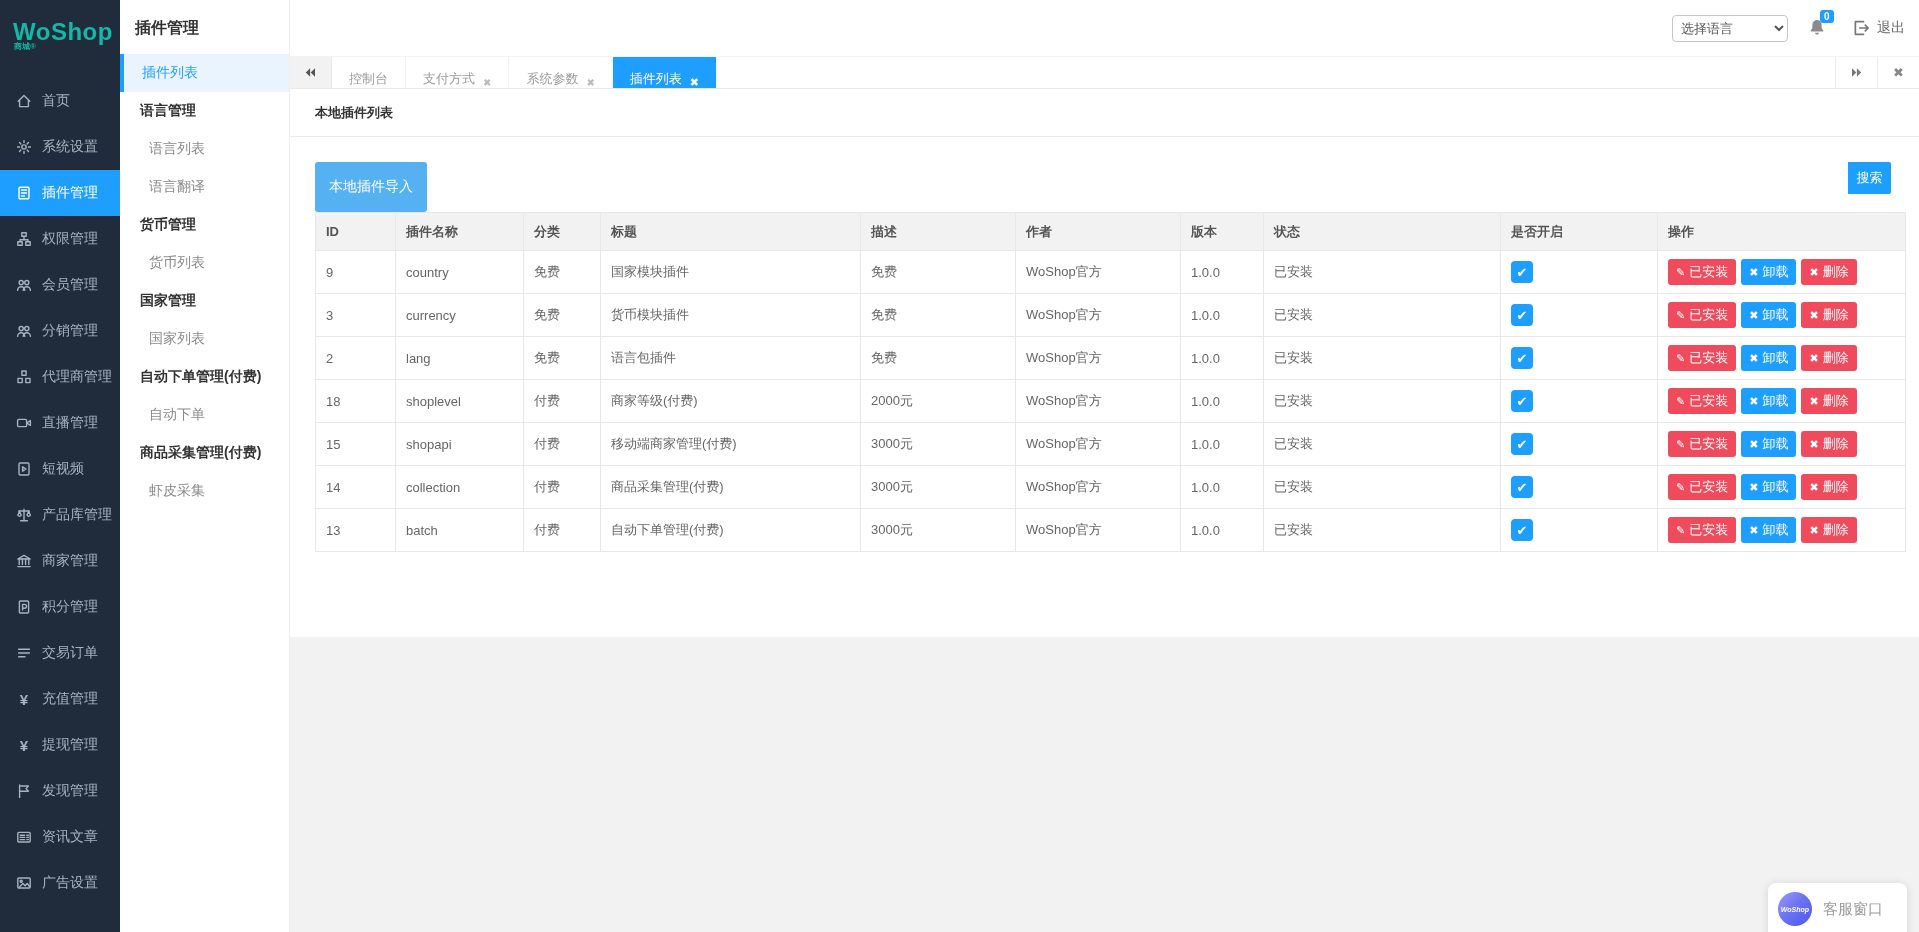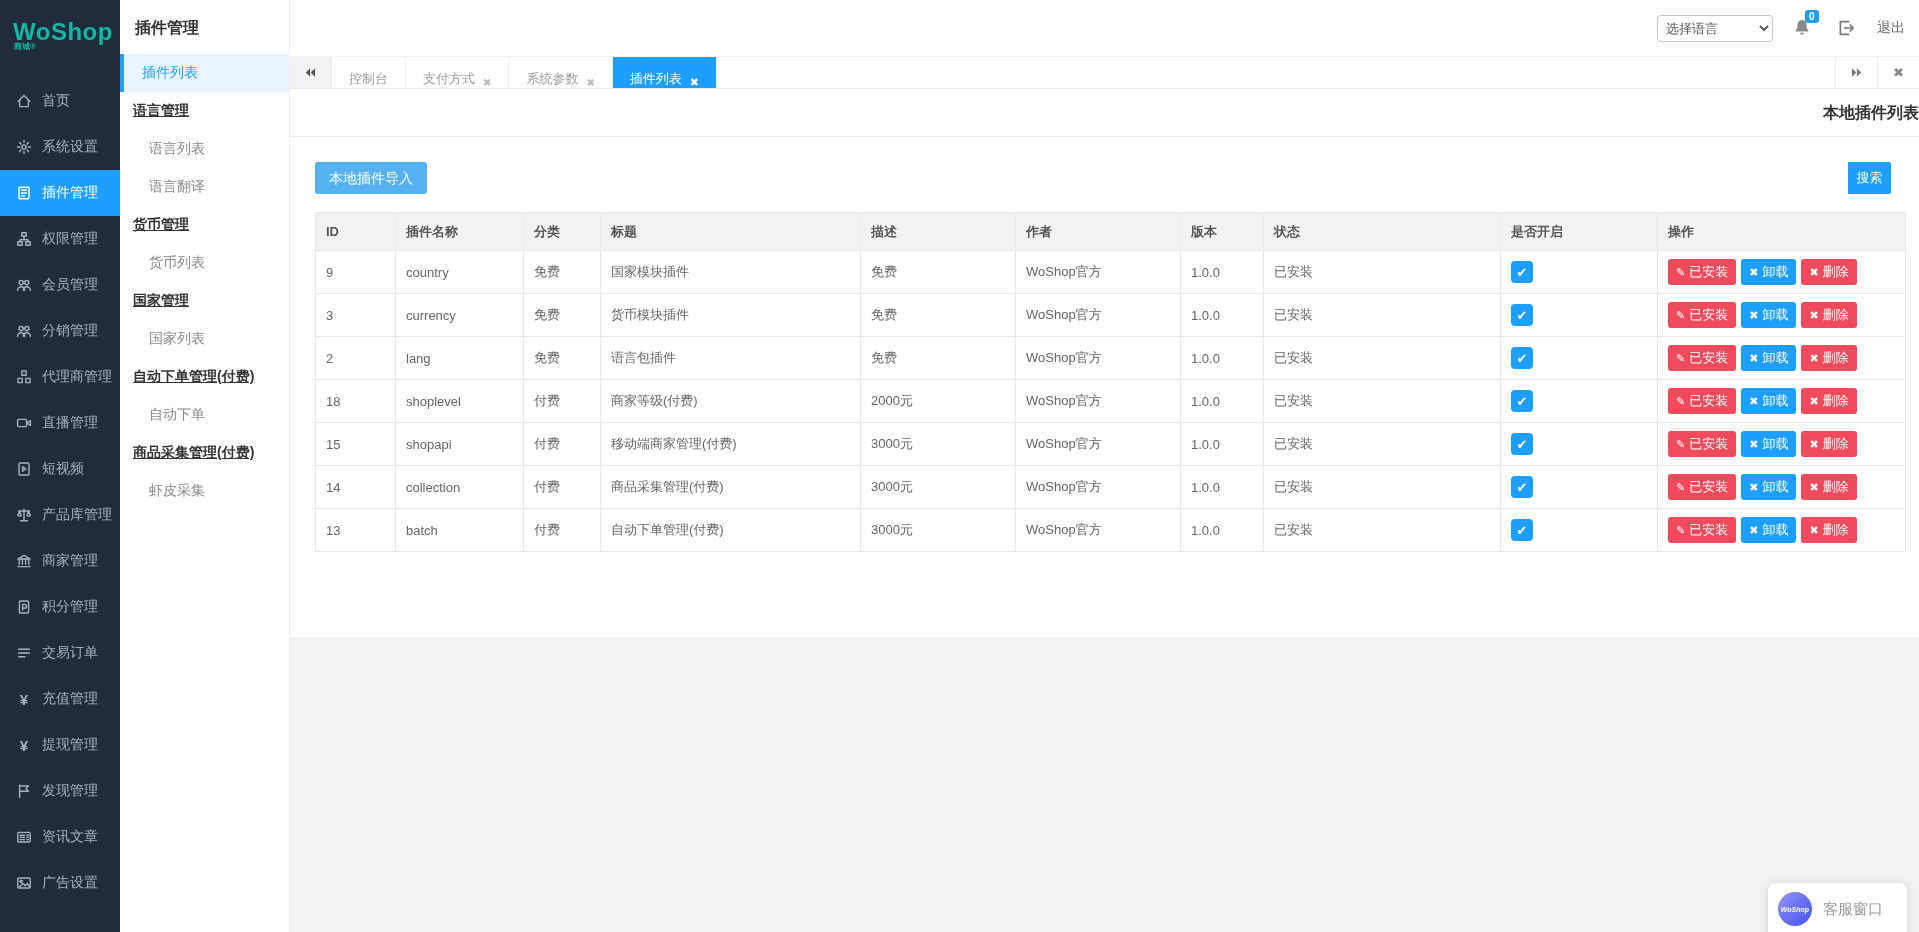--- a/index.html
+++ b/index.html
@@ -16,49 +16,49 @@
   .side-item.active{background:#1e9fff;color:#fff;}
   .icon{width:18px;display:inline-flex;justify-content:center;align-items:center;flex-shrink:0;}
   .ichar{width:18px;display:inline-flex;justify-content:center;font-size:15px;font-weight:bold;flex-shrink:0;}
 
   
   .subside{width:170px;flex-shrink:0;background:#fff;border-right:1px solid #efefef;}
   .subtitle{font-size:16px;font-weight:bold;color:#333;padding:18px 0 15px 15px;}
   .sub-item{height:38px;display:flex;align-items:center;font-size:14px;cursor:pointer;}
   .sub-item.item{padding-left:22px;color:#1e9fff;}
   .sub-item.active{background:#eaf4fe;border-left:4px solid #1e9fff;padding-left:18px;}
-  .sub-item.group{color:#333;font-weight:bold;padding-left:13px;white-space:nowrap;text-decoration:underline;}
+  .sub-item.group{color:#333;font-weight:bold;padding-left:20px;white-space:nowrap;}
   .sub-item.child{color:#8a8a8a;padding-left:29px;}
 
   
   .main{flex:1;display:flex;flex-direction:column;min-width:0;background:#f2f2f2;}
   .topbar{height:56px;background:#fff;display:flex;align-items:center;justify-content:flex-end;padding-right:14px;gap:20px;}
   .lang-select{height:27px;width:116px;font-size:13px;color:#555;border:1px solid #c6c6c6;border-radius:4px;background:#fff;padding:0 4px;outline:none;margin-left:38px;}
   .bell-wrap{position:relative;color:#8a8a8a;cursor:pointer;width:24px;height:24px;}
   .badge{position:absolute;top:-6px;left:12px;background:#1e9fff;color:#fff;font-size:10px;line-height:13px;padding:0 4px;border-radius:3px;font-weight:bold;}
-  .logout{display:flex;align-items:center;gap:22px;color:#666;font-size:14px;cursor:pointer;}
+  .logout{display:flex;align-items:center;gap:7px;color:#666;font-size:14px;cursor:pointer;}
   .logout svg{color:#787878;}
 
   
   .tabbar{height:33px;background:#fff;border-top:1px solid #f3f3f3;border-bottom:1px solid #e9e9e9;display:flex;align-items:stretch;}
   .tab-scroll{width:42px;display:flex;align-items:center;justify-content:center;color:#666;background:#f2f2f2;cursor:pointer;border-right:1px solid #e9e9e9;}
   .tabs{display:flex;}
   .tab{display:flex;align-items:flex-end;gap:8px;padding:0 17px;font-size:13px;color:#9c9c9c;border-right:1px solid #f2f2f2;cursor:pointer;white-space:nowrap;}
   .tab-close{font-size:10px;color:#bbb;line-height:1;}
   .tab.active{background:#1e9fff;color:#fff;}
   .tab.active .tab-close{color:#fff;font-size:11px;}
   .tab-right{display:flex;margin-left:auto;}
   .tab-right .tab-scroll{background:#fff;border-right:none;border-left:1px solid #ececec;color:#888;}
   .close-all{font-size:13px;color:#888;font-weight:bold;}
 
   
   .content{background:#fff;height:548px;}
-  .page-head{height:48px;line-height:48px;padding-left:25px;font-size:16px;font-weight:bold;color:#333;border-bottom:1px solid #eaeaea;text-align:right;}
+  .page-head{height:48px;line-height:48px;padding-left:25px;font-size:13px;font-weight:bold;color:#333;border-bottom:1px solid #eaeaea;}
   .toolbar{margin:25px 28px 0 25px;display:flex;justify-content:space-between;align-items:flex-start;height:32px;}
-  .btn-import{height:32px;padding:8px 14px;background:#55b1f1;color:#fff;border:none;border-radius:3px;font-size:14px;cursor:pointer;}
+  .btn-import{height:50px;padding:8px 14px;background:#55b1f1;color:#fff;border:none;border-radius:3px;font-size:14px;cursor:pointer;}
   .search{display:flex;}
   .search input{width:325px;height:32px;border:1px solid #dcdcdc;border-right:none;border-radius:2px 0 0 2px;padding:0 10px;font-size:13px;color:#333;outline:none;}
   .search input::placeholder{color:#b3b3b3;}
   .btn-search{width:43px;height:32px;background:#1e9fff;color:#fff;border:none;font-size:13px;cursor:pointer;border-radius:0 2px 2px 0;}
   .tablewrap{margin:18px 28px 0 25px;}
   table{border-collapse:collapse;table-layout:fixed;width:1590px;font-size:13px;}
   th,td{border:1px solid #e8e8e8;padding:0 10px;text-align:left;overflow:hidden;white-space:nowrap;}
   thead th{height:38px;background:#f2f2f2;color:#555;font-weight:bold;}
   td{height:43px;color:#666;}
   .toggle{width:22px;height:22px;background:#1e9fff;border-radius:4px;color:#fff;display:flex;align-items:center;justify-content:center;font-size:13px;cursor:pointer;}

